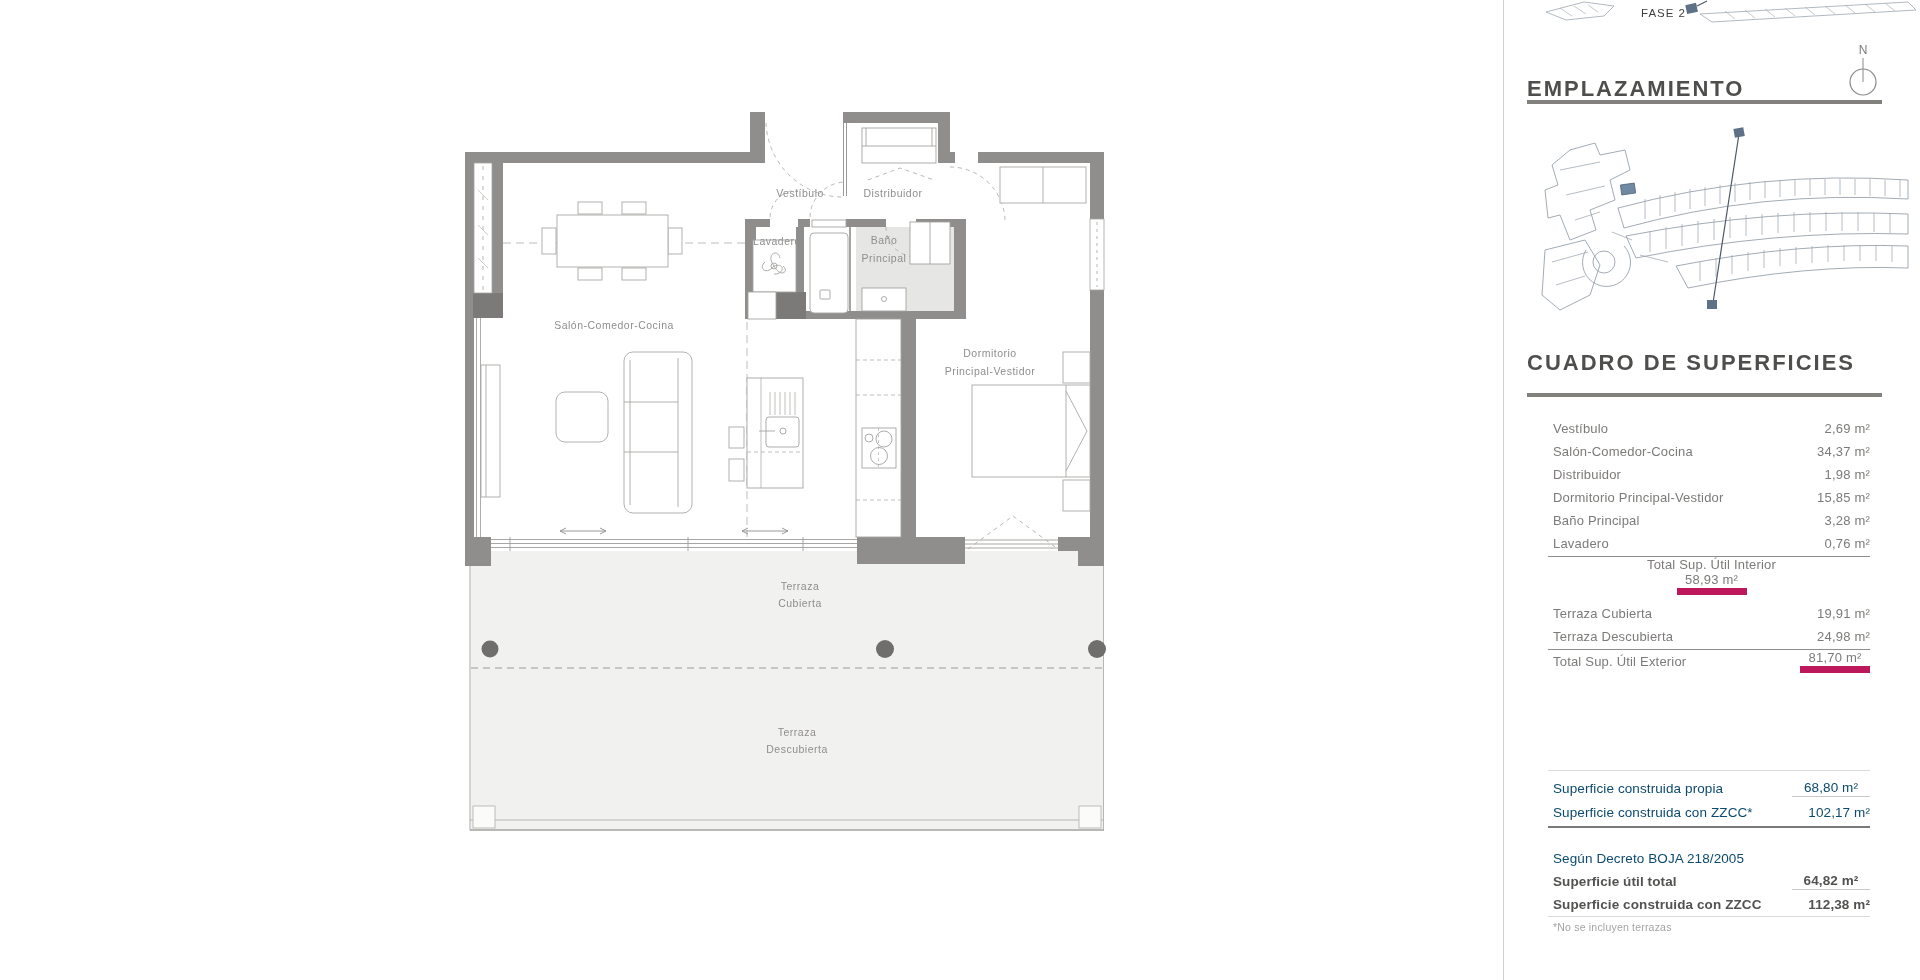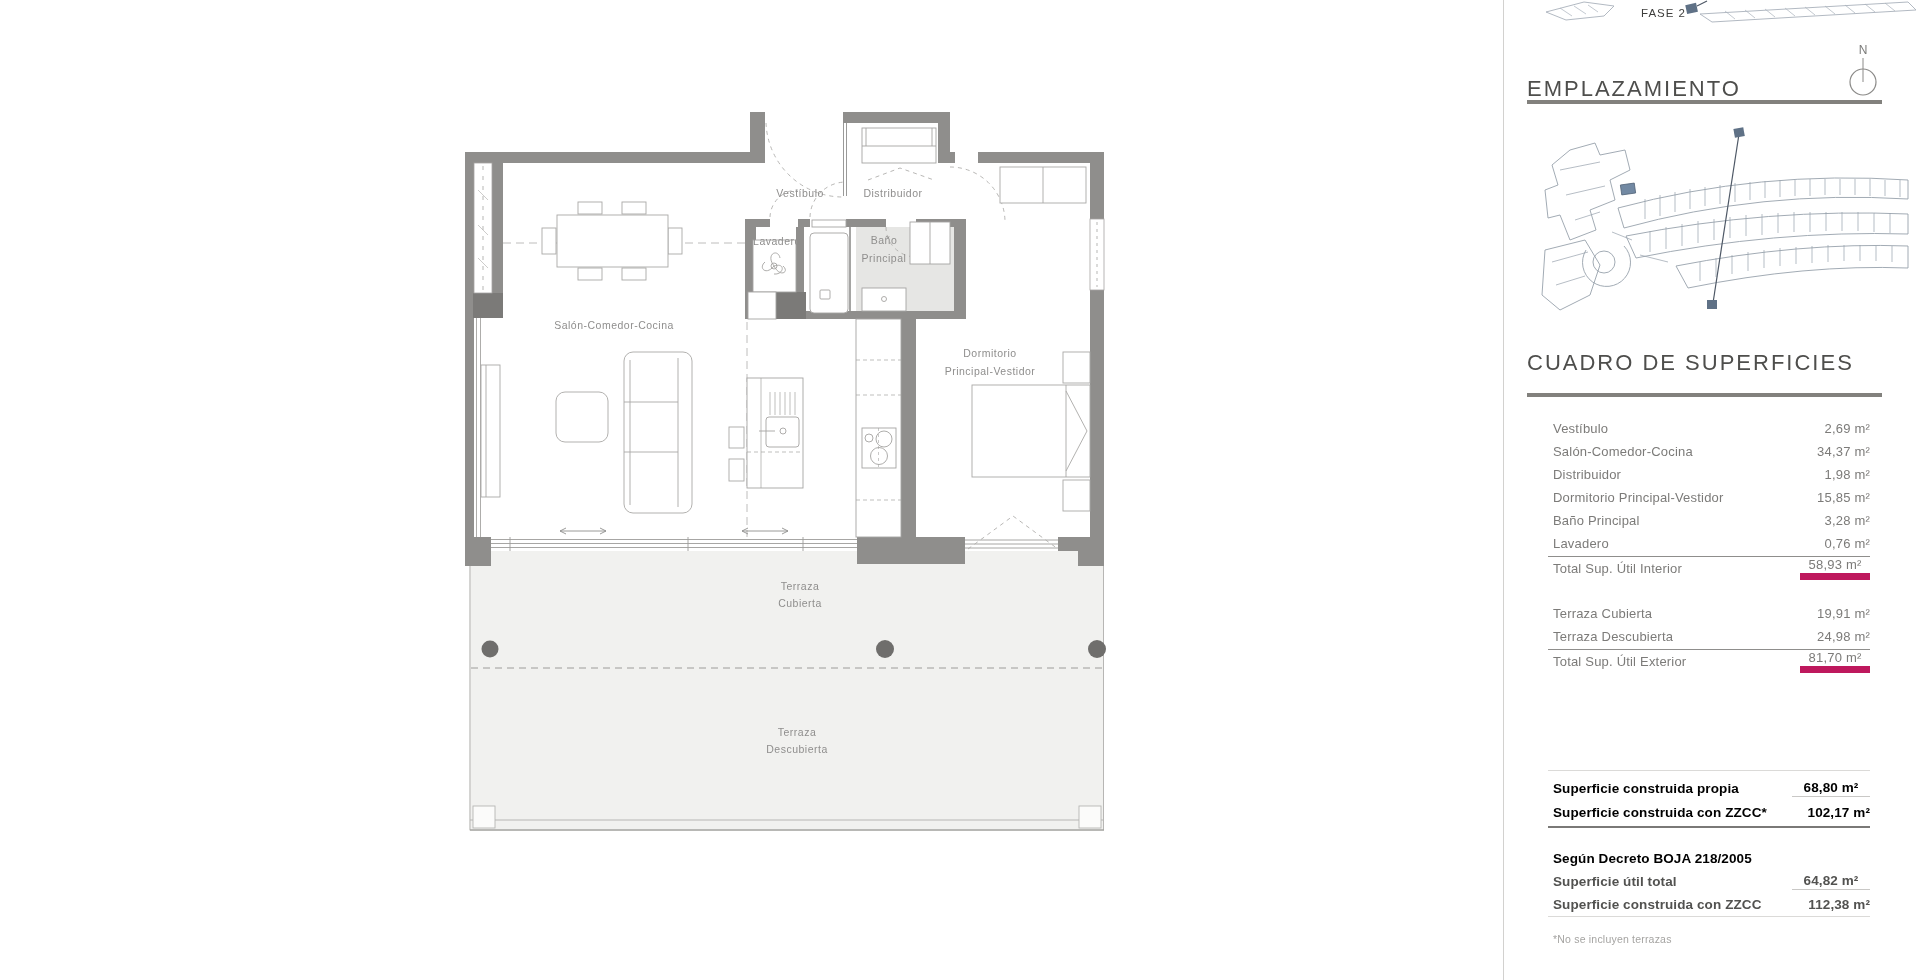--- a/index.html
+++ b/index.html
@@ -6,39 +6,39 @@
   body{font-family:"Liberation Sans","DejaVu Sans",sans-serif;}
   #stage{position:relative;width:1920px;height:980px;background:#ffffff;overflow:hidden;}
   svg text{font-family:"Liberation Sans","DejaVu Sans",sans-serif;}
 
   
   #plan{position:absolute;left:0;top:0;}
   .room-label{font-size:10.5px;letter-spacing:0.5px;fill:#8f8e8d;text-anchor:middle;}
 
   
   #divider{position:absolute;left:1503px;top:0;width:1px;height:980px;background:#d2d1cf;}
-  .sec-title{position:absolute;left:1527px;font-size:22px;letter-spacing:2px;color:#4e4e4c;}
+  .sec-title{position:absolute;left:1527px;font-size:22px;letter-spacing:2px;color:#4e4e4c;font-weight:bold;}
   .sec-underline{position:absolute;left:1527px;width:355px;height:4px;background:#82817d;}
   #frag-svg{position:absolute;left:1528px;top:0;}
   #compass{position:absolute;left:1840px;top:36px;}
   #siteplan{position:absolute;left:1538px;top:120px;}
 
   
   #surf{position:absolute;left:1548px;top:417px;width:322px;color:#7c7b79;font-size:13px;letter-spacing:0.2px;}
   .srow{height:23px;display:flex;justify-content:space-between;align-items:center;padding-left:5px;}
   .srow .val{text-align:center;}
   .srow.total .val{border-bottom:7px solid #be185d;min-width:70px;padding-bottom:1px;}
-  .srow.bold{height:24px;font-weight:bold;font-size:13.5px;color:#000000;letter-spacing:0.1px;}
+  .srow.bold{height:24px;font-weight:normal;font-size:13.5px;color:#0c4a6e;letter-spacing:0.1px;}
   .srow.bold2{height:23px;font-weight:bold;font-size:13.5px;color:#525250;letter-spacing:0.1px;}
   .srow.bold .val.uline,.srow.bold2 .val.uline{border-bottom:1px solid #c9c8c6;min-width:78px;padding-bottom:1px;}
   .rule{height:1px;background:#8f8e8c;margin-top:1px;}
   .rule-light{height:1px;background:#dbdad8;}
   .rule-dark{height:2px;background:#7a7977;margin-top:2px;}
   .sp23{height:23px;} .sp98{height:97px;} .sp5{height:5px;} .sp18{height:18px;}
-  #footnote{margin-top:16px;font-size:10.5px;color:#a5a4a2;padding-left:5px;letter-spacing:0.2px;}
+  #footnote{margin-top:4px;font-size:10.5px;color:#a5a4a2;padding-left:5px;letter-spacing:0.2px;}
 </style>
 </head>
 <body>
 
 <div id="stage">
 
   <svg id="plan" width="1503" height="980" viewBox="0 0 1503 980">
 
     <g>
       <rect x="469" y="551" width="635" height="280" fill="#f1f1ef"></rect>
@@ -309,21 +309,21 @@
       </div>
     <div class="srow">
         <span class="lbl">Baño Principal</span>
         <span class="val">3,28 m²</span>
       </div>
     <div class="srow">
         <span class="lbl">Lavadero</span>
         <span class="val">0,76 m²</span>
       </div>
     <div class="rule"></div>
-    <div class="srow total" style="height:22px;">
+    <div class="srow total" style="height:22px;flex-direction:column;">
         <span class="lbl">Total Sup. Útil Interior</span>
         <span class="val">58,93 m²</span>
       </div>
 
     <div class="sp23"></div>
     <div class="srow">
         <span class="lbl">Terraza Cubierta</span>
         <span class="val">19,91 m²</span>
       </div>
     <div class="srow">

